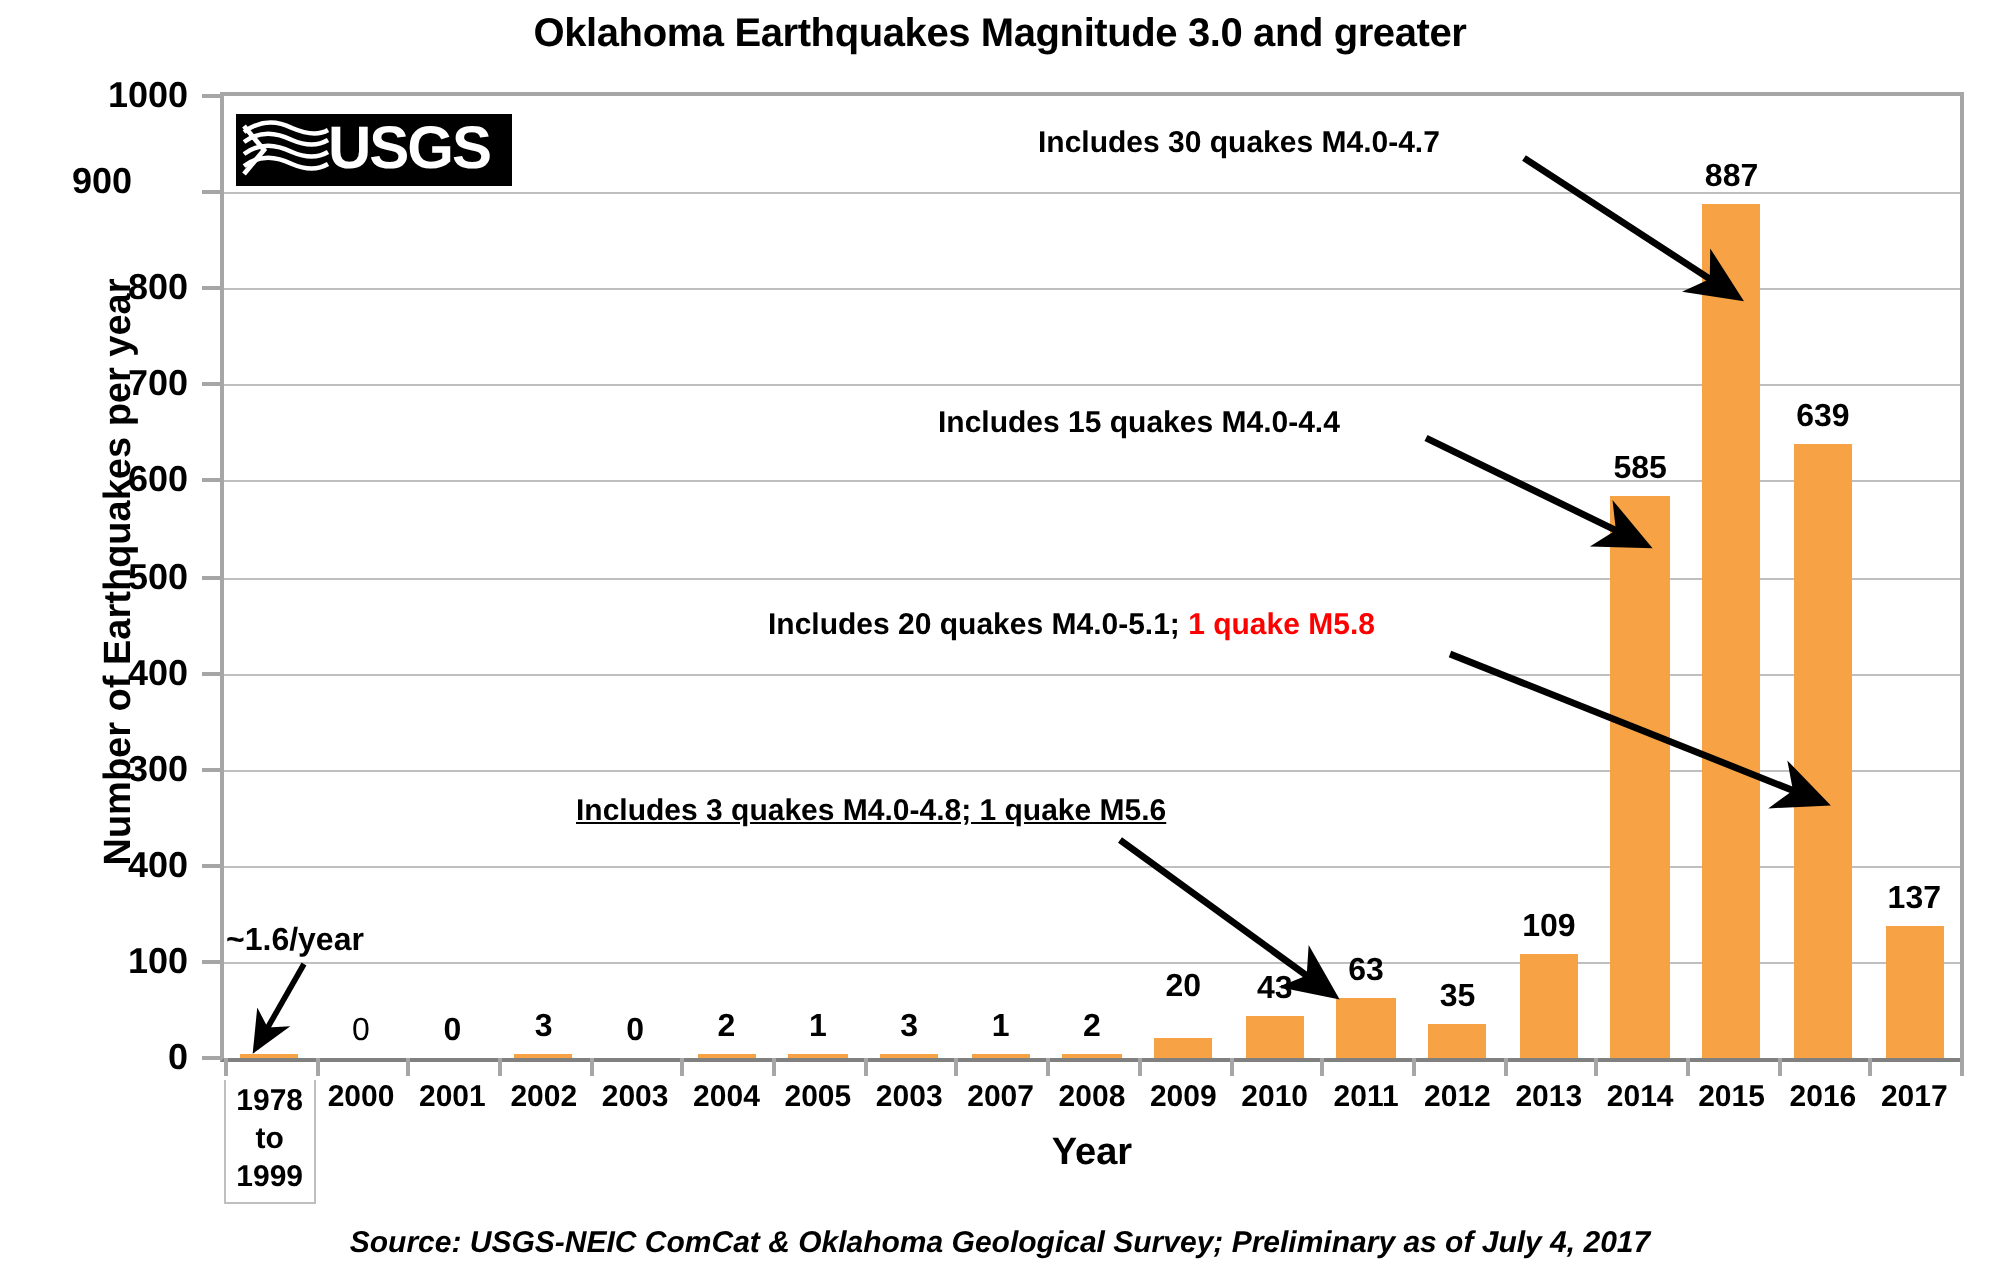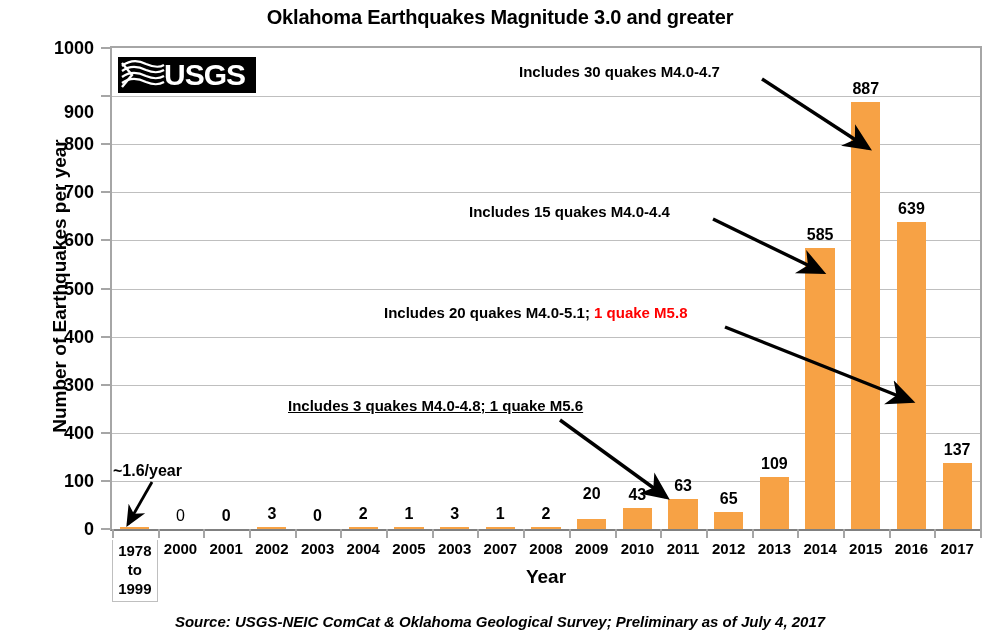--- a/index.html
+++ b/index.html
@@ -236,21 +236,21 @@
       <div class="gridline" style="top: 288.6px;"></div>
       <div class="gridline" style="top: 336.7px;"></div>
       <div class="gridline" style="top: 384.8px;"></div>
       <div class="gridline" style="top: 432.9px;"></div>
     </div>
 
   <div class="ytick-wrap" id="ytick-wrap">
       <div class="ytick-mark" style="top: 47px;"></div>
       <div class="ylab" style="top: 48px;">1000</div>
       <div class="ytick-mark" style="top: 95.1px;"></div>
-      <div class="ylab" style="top: 112px;">900</div>
+      <div class="ylab" style="top: 91px; text-align: center;">900</div>
       <div class="ytick-mark" style="top: 143.2px;"></div>
       <div class="ylab" style="top: 144.2px;">800</div>
       <div class="ytick-mark" style="top: 191.3px;"></div>
       <div class="ylab" style="top: 192.3px;">700</div>
       <div class="ytick-mark" style="top: 239.4px;"></div>
       <div class="ylab" style="top: 240.4px;">600</div>
       <div class="ytick-mark" style="top: 287.5px;"></div>
       <div class="ylab" style="top: 288.5px;">500</div>
       <div class="ytick-mark" style="top: 335.6px;"></div>
       <div class="ylab" style="top: 336.6px;">400</div>
@@ -308,21 +308,21 @@
       <div class="bar-slot" style="left: 502.53px; width: 45.68px;">
         <div class="bar" style="height: 20.68px; background: rgb(247, 162, 69);"></div>
         <div class="bar-label" style="bottom: 24.68px;">43</div>
       </div>
       <div class="bar-slot" style="left: 548.21px; width: 45.68px;">
         <div class="bar" style="height: 30.3px; background: rgb(247, 162, 69);"></div>
         <div class="bar-label" style="bottom: 34.3px;">63</div>
       </div>
       <div class="bar-slot" style="left: 593.89px; width: 45.68px;">
         <div class="bar" style="height: 16.84px; background: rgb(247, 162, 69);"></div>
-        <div class="bar-label" style="bottom: 20.84px;">65</div>
+        <div class="bar-label" style="bottom: 20.84px;">35</div>
       </div>
       <div class="bar-slot" style="left: 639.58px; width: 45.68px;">
         <div class="bar" style="height: 52.43px; background: rgb(247, 162, 69);"></div>
         <div class="bar-label" style="bottom: 56.43px;">109</div>
       </div>
       <div class="bar-slot" style="left: 685.26px; width: 45.68px; margin-top: 40px;">
         <div class="bar" style="height: 281.38px; background: rgb(247, 162, 69);"></div>
         <div class="bar-label" style="bottom: 285.38px;">585</div>
       </div>
       <div class="bar-slot" style="left: 730.95px; width: 45.68px;">

